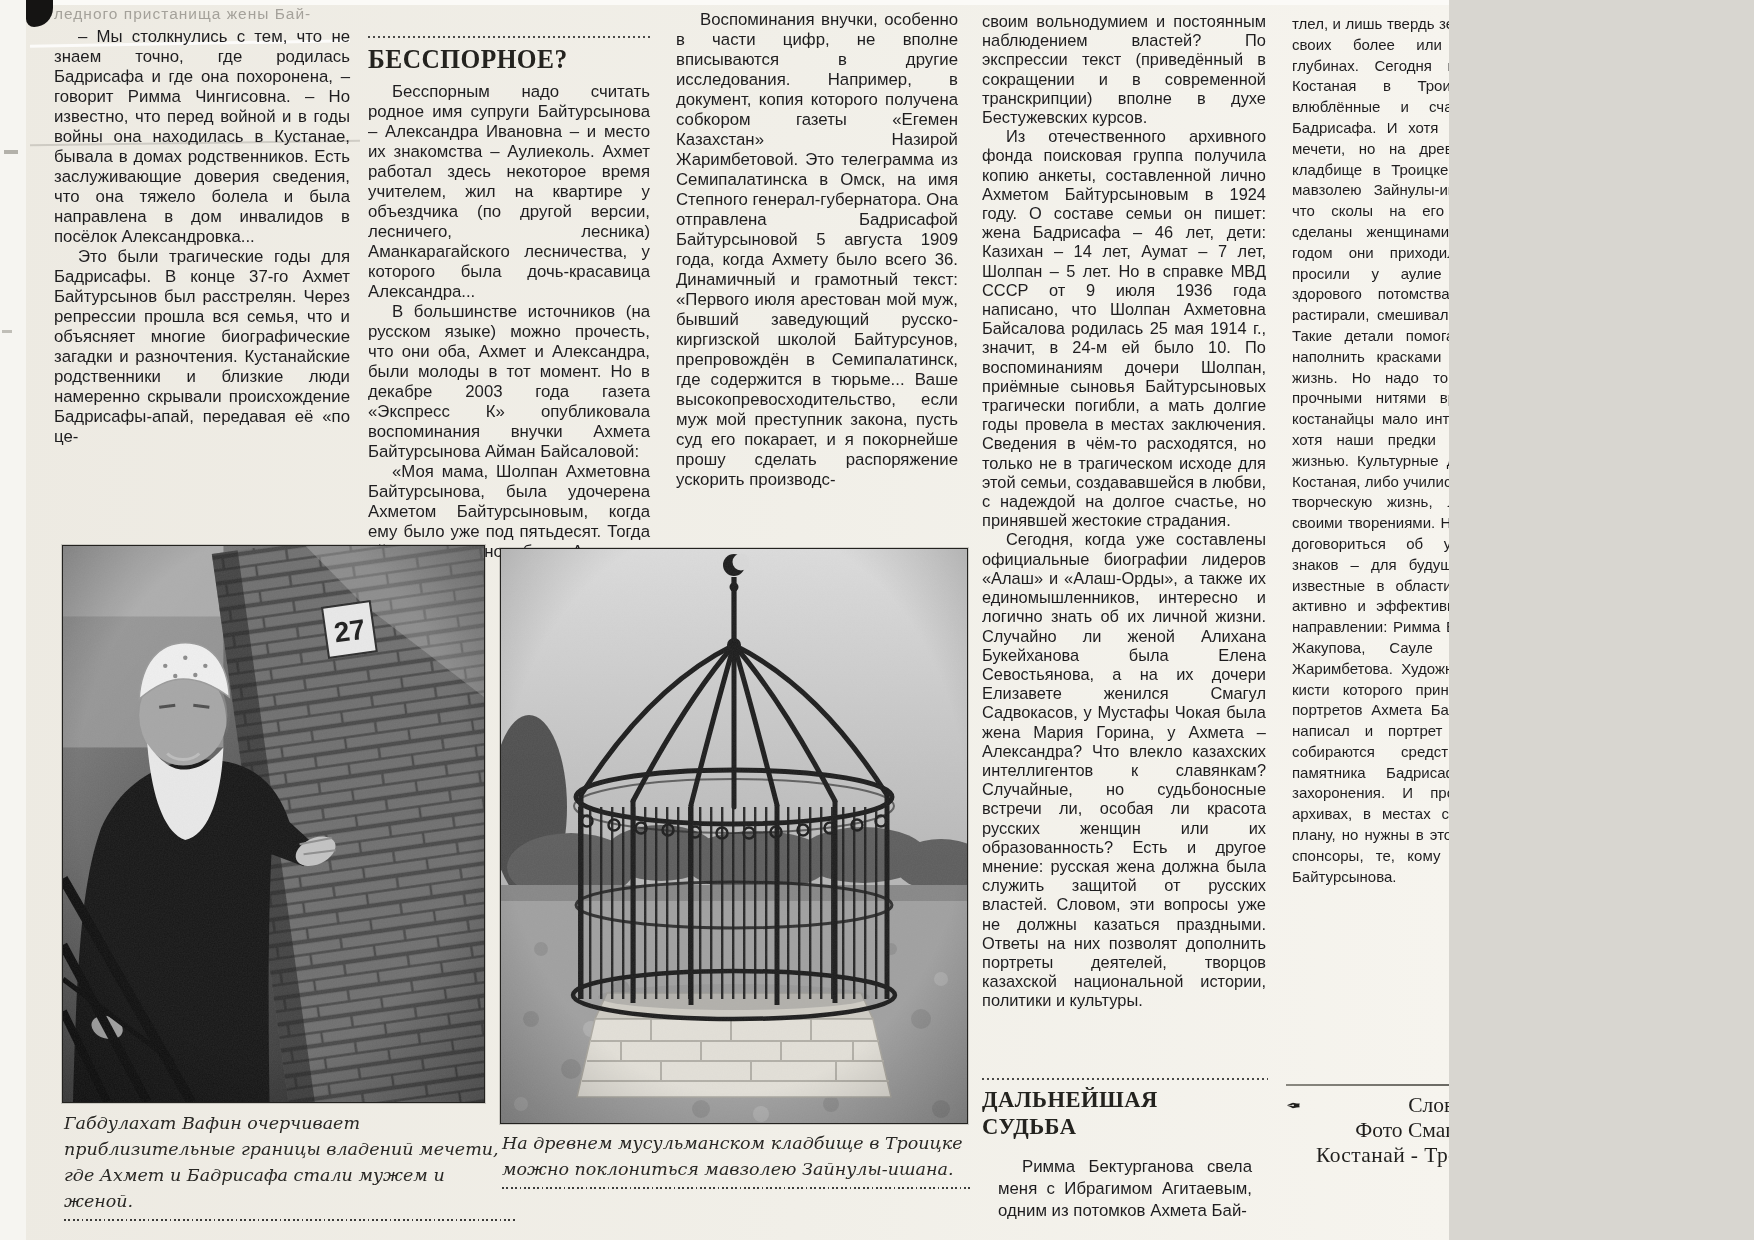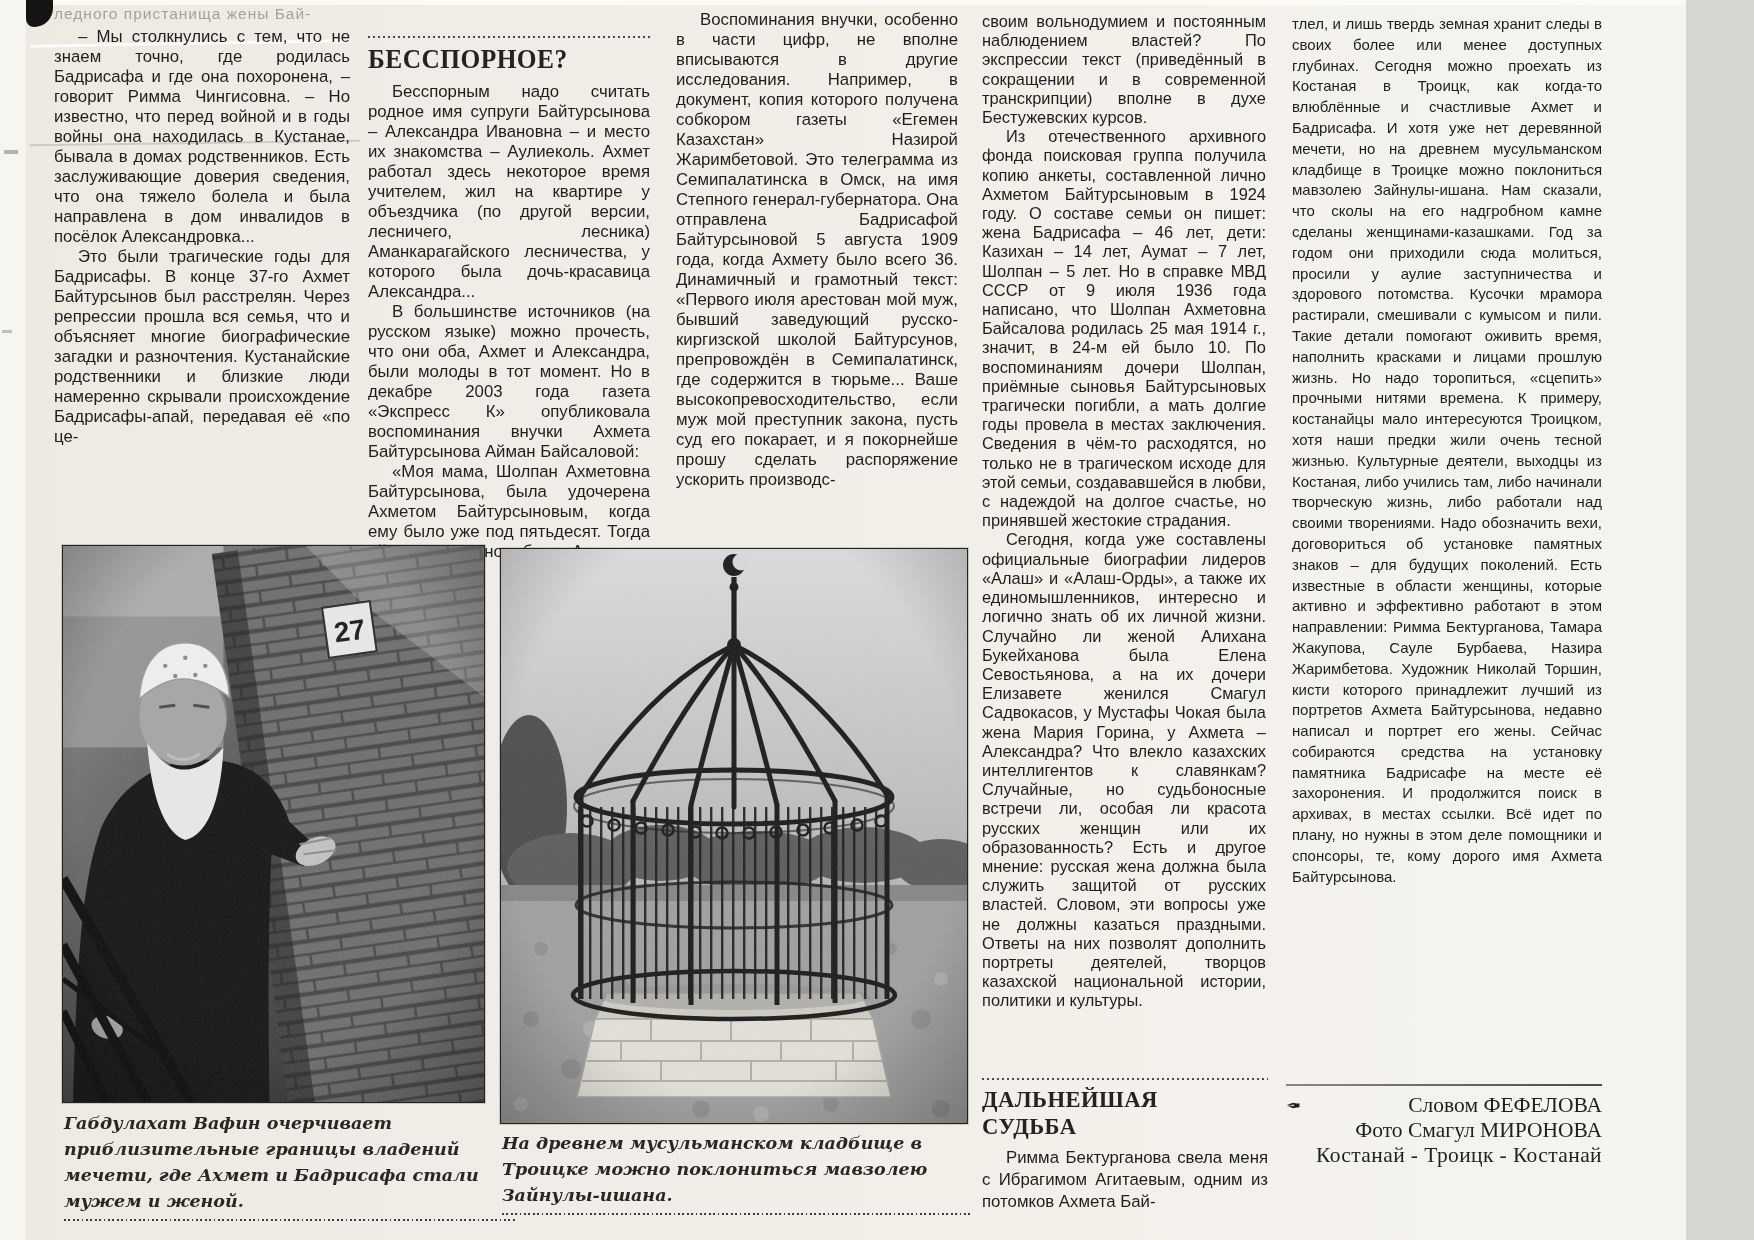--- a/index.html
+++ b/index.html
@@ -1,16 +1,16 @@
 <!DOCTYPE html>
 <html><head>
 <meta charset="utf-8">
 <style>
   html,body{margin:0;padding:0;background:#d8d6d0;}
-  #page{position:relative;width:1686px;height:1240px;overflow:hidden;
+  #page{position:relative;width:1449px;height:1240px;overflow:hidden;
         background:linear-gradient(90deg,#edeae2 0%,#f1efe8 55%,#f6f4ee 100%);
         font-family:"Liberation Sans",sans-serif;color:#1e1d1f;}
   .col{position:absolute;text-align:justify;}
   .col p{margin:0;}
   p.ind{text-indent:24px;}
   p.cont{text-indent:0;}
   #col1{left:54px;top:4px;width:296px;font-size:16.8px;line-height:20px;}
   #col2{left:368px;top:34px;width:282px;font-size:16.8px;line-height:20px;}
   #col3{left:676px;top:10px;width:282px;font-size:16.8px;line-height:20px;}
   #col4{left:982px;top:12px;width:284px;font-size:16.4px;line-height:19.2px;}
@@ -18,26 +18,26 @@
   .cut{font-size:15.5px;color:#98958e;filter:blur(.4px);opacity:.85;letter-spacing:1px;
        white-space:nowrap;overflow:hidden;margin-bottom:3px !important;}
   .dotrule{height:2px;margin:2px 0 6px 0;
        background:repeating-linear-gradient(90deg,#4a4a48 0 2px,transparent 2px 5px);}
   .dotrule.fine{background:repeating-linear-gradient(90deg,#3c3c3a 0 1.8px,transparent 1.8px 4.4px);}
   h2.sec{font-family:"Liberation Serif",serif;font-weight:700;color:#24231f;
        font-size:27px;line-height:30px;margin:4px 0 8px 0;letter-spacing:.5px;
        transform:scaleX(.94);transform-origin:0 50%;}
   #section2{position:absolute;left:982px;top:1076px;width:286px;}
   #section2 h2.sec{font-size:24px;line-height:27px;margin:4px 0 7px 0;}
-  #section2 p{margin:0;font-size:16.8px;line-height:22px;text-align:justify;text-indent:24px;}
+  #section2 p{margin:16px;font-size:16.8px;line-height:22px;text-align:justify;text-indent:24px;}
   .photo{position:absolute;border:1px solid #23221f;background:#555;
        box-shadow:0 0 0 1px rgba(0,0,0,.15);}
   .photo svg{display:block;width:100%;height:100%;}
   .capblock{position:absolute;}
-  .caption{font-family:"DejaVu Serif",serif;font-style:italic;font-weight:700;
+  .caption{font-family:"DejaVu Serif",serif;font-style:italic;font-weight:400;
        font-size:17.5px;line-height:26px;color:#282724;}
   #byline{position:absolute;left:1286px;top:1084px;width:316px;
        font-family:"Liberation Serif",serif;font-size:21.5px;line-height:25px;
        color:#201f1d;text-align:right;}
   #byline .rule{height:2px;background:linear-gradient(90deg,#8a8880,#4c4b47);margin-bottom:7px;}
   #byline .orn{float:left;transform:scaleX(-1);font-size:18px;margin-top:1px;}
   #byline .route{letter-spacing:.4px;}
   .artifact{position:absolute;}
   #corner-blob{left:26px;top:0;width:27px;height:27px;background:#151413;
        border-radius:0 0 70% 30%;}

